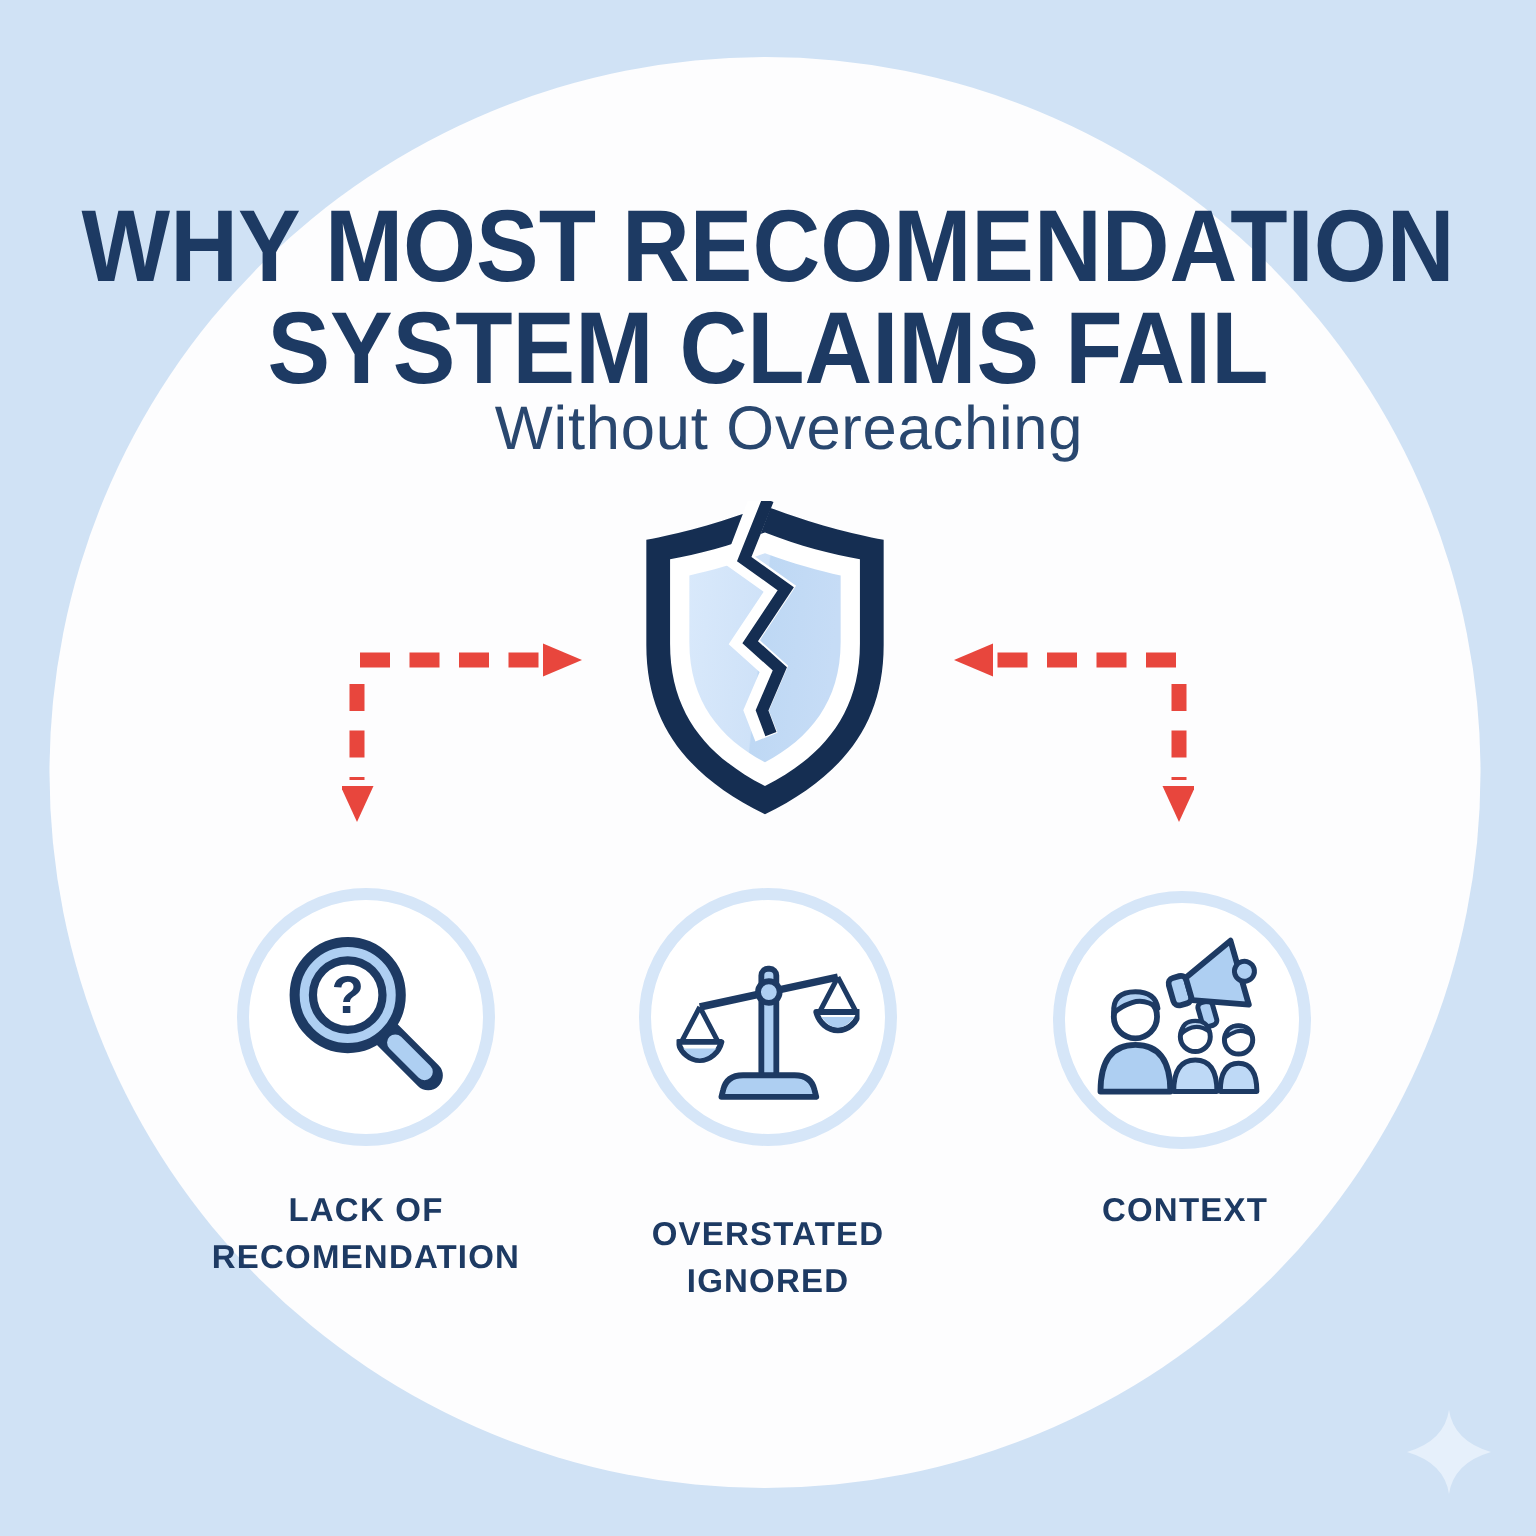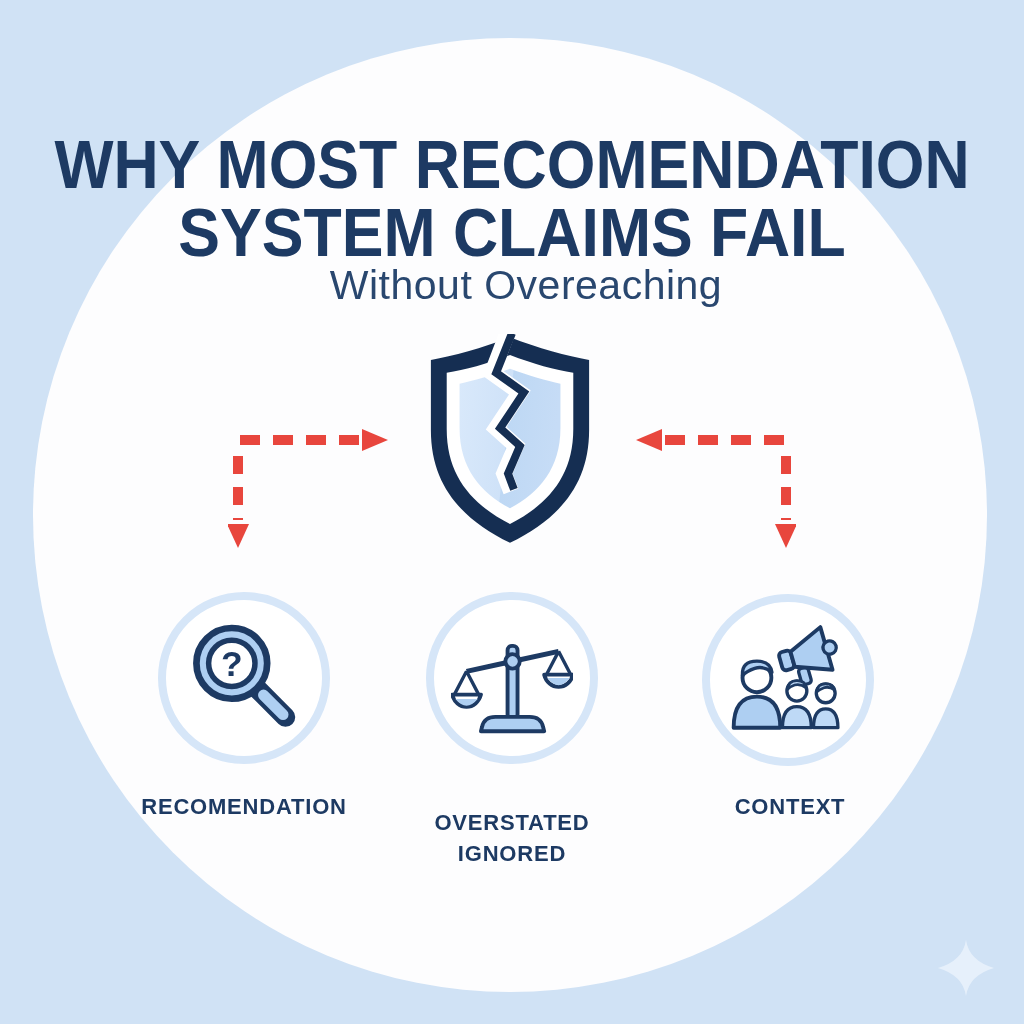--- a/index.html
+++ b/index.html
@@ -196,20 +196,21 @@
     <circle cx="63" cy="65" r="9" fill="#ffffff" stroke="#1d3a63" stroke-width="3"></circle>
     <path d="M54.5 63.5 Q55 55.5 63 55.5 Q70.5 55.5 71.5 62 Q66 58 61 59.5 Q56.5 61 54.5 63.5 Z" fill="#bed9f6" stroke="#1d3a63" stroke-width="2.5" stroke-linejoin="round"></path>
 
     <path d="M78 98 Q78 81 89 81 Q100 81 100 98 Z" fill="#bed9f6" stroke="#1d3a63" stroke-width="3" stroke-linejoin="round"></path>
     <circle cx="89" cy="67" r="8.5" fill="#ffffff" stroke="#1d3a63" stroke-width="3"></circle>
     <path d="M81 65.5 Q81.5 58.5 89 58.5 Q96 58.5 97 64 Q92 60.5 87.5 62 Q83.5 63.5 81 65.5 Z" fill="#bed9f6" stroke="#1d3a63" stroke-width="2.5" stroke-linejoin="round"></path>
   </svg>
 </div>
 
 <div class="item-label label-1">
+  <div>LACK OF</div>
   <div>RECOMENDATION</div>
 </div>
 <div class="item-label label-2">
   <div>OVERSTATED</div>
   <div>IGNORED</div>
 </div>
 <div class="item-label label-3">
   <div>CONTEXT</div>
 </div>
 

